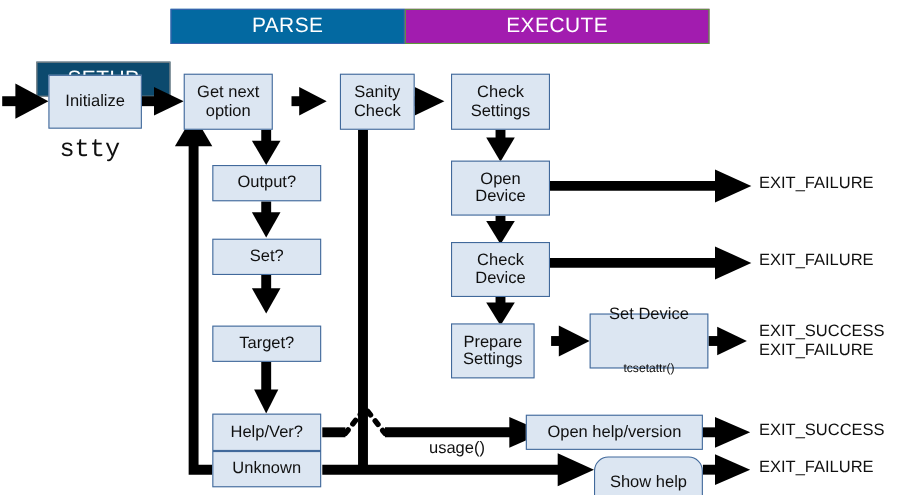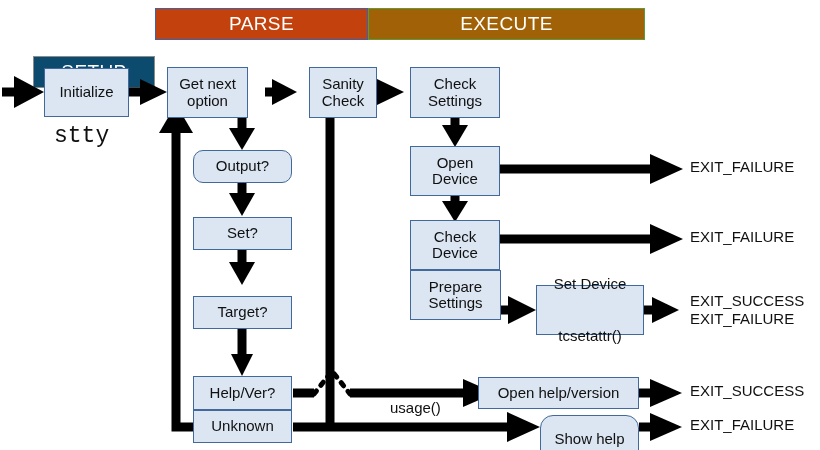--- a/index.html
+++ b/index.html
@@ -12,33 +12,33 @@
   #stage{position:relative;width:820px;height:450px;}
 
   
   .phase{
     position:absolute;top:8px;height:32px;
     display:flex;align-items:center;justify-content:center;
     color:#ffffff;font-size:19px;letter-spacing:.4px;
     box-sizing:border-box;
   }
   #phase-setup  {left:33px; width:122px; background:#0c4a6e; border:1px solid #8c8c8c;margin-top:48px;}
-  #phase-parse  {left:155px;width:213px; background:#c2410c; border:1px solid #3b63ad;}
-  #phase-execute{left:368px;width:277px; background:#a16207; border:1px solid #5d9a3a;}
+  #phase-parse  {left:155px;width:213px; background:#0369a1; border:1px solid #3b63ad;}
+  #phase-execute{left:368px;width:277px; background:#a21caf; border:1px solid #5d9a3a;}
 
   
   .box{
     position:absolute;box-sizing:border-box;
     background:#dce6f2;border:1px solid #41699b;
     display:flex;flex-direction:column;
     align-items:center;justify-content:center;
     font-size:15px;color:#101010;line-height:1.08;
     text-align:left;
   }
-  .box .sub{font-size:15px;line-height:1.15;margin-top:35px;}
+  .box .sub{font-size:11px;line-height:1.15;margin-top:35px;}
 
   
   .label{
     position:absolute;font-size:15px;color:#101010;
     white-space:nowrap;line-height:1.12;
   }
   .label.mono{font-family:"Liberation Mono", monospace;font-size:23px;}
 
   
   #wires{position:absolute;left:0;top:0;width:820px;height:450px;}
@@ -185,21 +185,21 @@
   <div class="box" id="n-sanity-check" style="left:309px;top:67px;width:68px;height:51px;">
     <span>Sanity</span>
     <span>Check</span>
   </div>
 
   <div class="box" id="n-check-settings" style="left:410px;top:67px;width:90px;height:51px;">
     <span>Check</span>
     <span>Settings</span>
   </div>
 
-  <div class="box" id="n-output" style="left:193px;top:150px;width:99px;height:33px;border-radius:10px;">
+  <div class="box" id="n-output" style="left:193px;top:150px;width:99px;height:33px;">
     <span>Output?</span>
   </div>
 
   <div class="box" id="n-set" style="left:193px;top:217px;width:99px;height:33px;">
     <span>Set?</span>
   </div>
 
   <div class="box" id="n-target" style="left:193px;top:296px;width:99px;height:33px;">
     <span>Target?</span>
   </div>
@@ -215,21 +215,21 @@
   <div class="box" id="n-open-device" style="left:410px;top:146px;width:90px;height:50px;">
     <span>Open</span>
     <span>Device</span>
   </div>
 
   <div class="box" id="n-check-device" style="left:410px;top:220px;width:90px;height:50px;">
     <span>Check</span>
     <span>Device</span>
   </div>
 
-  <div class="box" id="n-prepare-settings" style="left:410px;top:270px;width:91px;height:50px;">
+  <div class="box" id="n-prepare-settings" style="left:410px;top:294px;width:76px;height:50px;">
     <span>Prepare</span>
     <span>Settings</span>
   </div>
 
   <div class="box" id="n-set-device" style="left:536px;top:285px;width:108px;height:50px;">
     <span>Set Device</span>
     <span class="sub">tcsetattr()</span>
   </div>
 
   <div class="box" id="n-show-help-version" style="left:478px;top:377px;width:161px;height:32px;">

